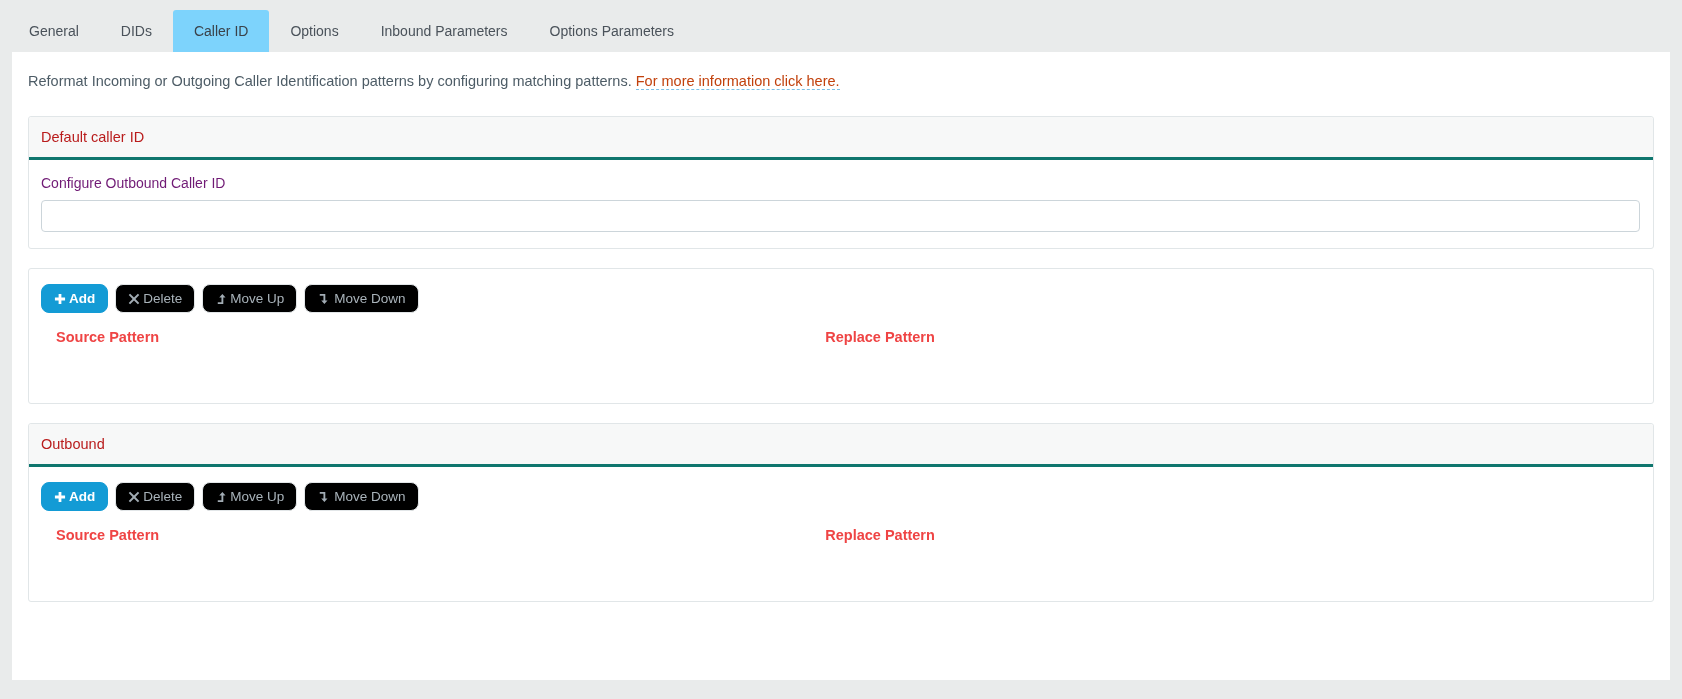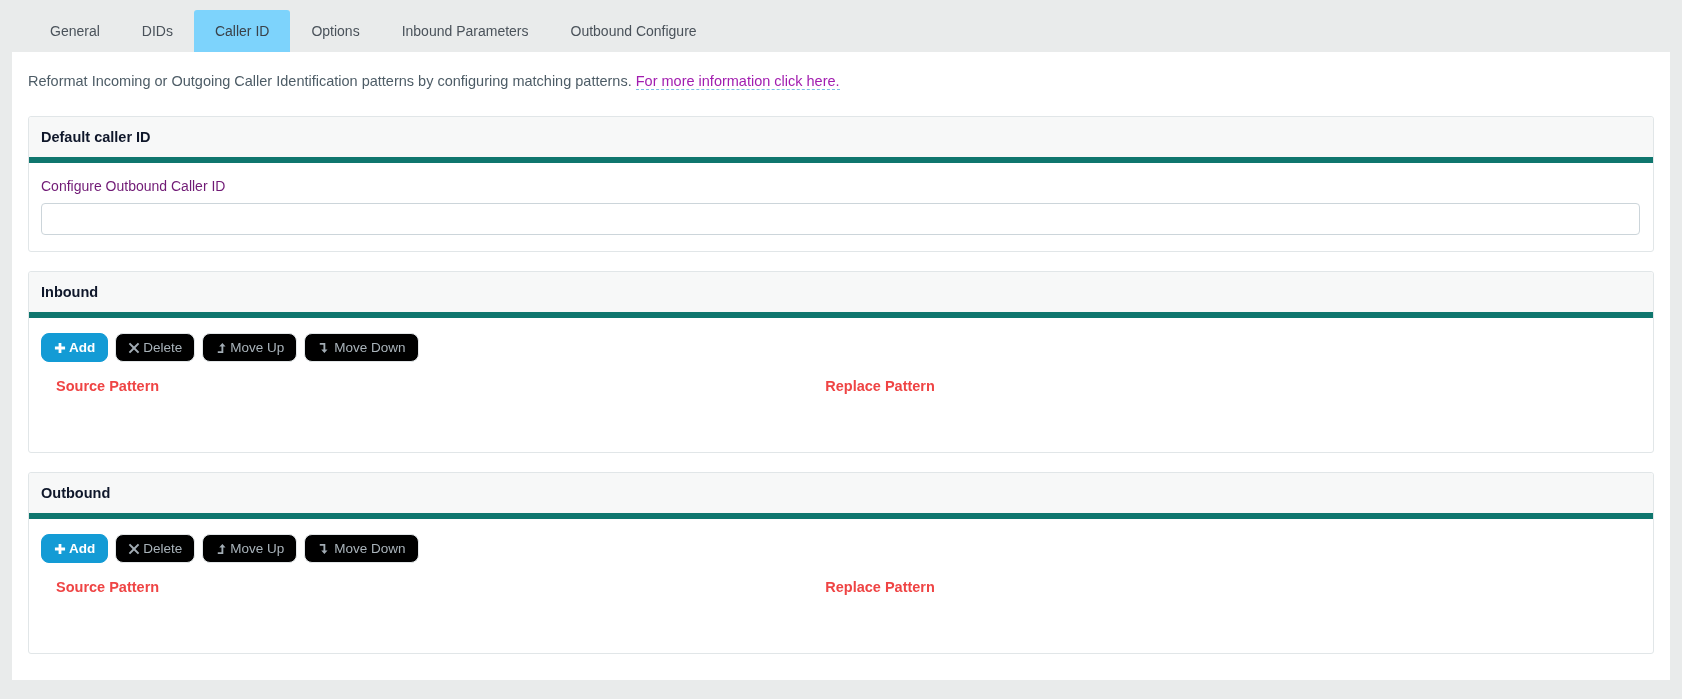--- a/index.html
+++ b/index.html
@@ -10,21 +10,21 @@
     color: #29333d;
     overflow: hidden;
     font-size: 14px;
   }
 
   
   .tabbar {
     height: 52px;
     display: flex;
     align-items: flex-end;
-    padding-left: 29px;
+    padding-left: 8px;
   }
   .tab {
     height: 42px;
     display: flex;
     align-items: center;
     padding: 0 21px;
     color: #4a525a;
     cursor: pointer;
     font-size: 14px;
   }
@@ -41,40 +41,40 @@
     height: 628px;
     padding: 13px 16px 0 16px;
   }
 
   .intro {
     color: #4d5c66;
     margin: 8px 0 27px 0;
     font-size: 14.5px;
   }
   .intro a {
-    color: #a21caf;
+    color: #c2410c;
     text-decoration: none;
     border-bottom: 1px dashed #7cc0e6;
     cursor: pointer;
   }
 
   
   .panel {
     border: 1px solid #e1e6e8;
     border-radius: 3px;
     margin-bottom: 19px;
     background: #fff;
   }
   .panel-heading {
     background: #f7f8f8;
-    border-bottom: 6px solid #0f766e;
+    border-bottom: 3px solid #0f766e;
     padding: 12px 12px;
-    font-weight: bold;
+    font-weight: normal;
     font-size: 14.5px;
-    color: #0f172a;
+    color: #b91c1c;
     border-radius: 3px 3px 0 0;
   }
   .panel-body { padding: 15px 13px 16px 12px; }
   .panel-body.tall { padding-bottom: 58px; }
 
   .field-label {
     color: #701a75;
     margin-bottom: 9px;
     display: block;
   }
@@ -136,40 +136,39 @@
 </style>
 </head>
 <body>
 
 <div class="tabbar">
   <div class="tab">General</div>
   <div class="tab">DIDs</div>
   <div class="tab active">Caller ID</div>
   <div class="tab">Options</div>
   <div class="tab">Inbound Parameters</div>
-  <div class="tab">Outbound Configure</div>
+  <div class="tab">Options Parameters</div>
 </div>
 
 <div class="content">
 
   <p class="intro">
     <span>Reformat Incoming or Outgoing Caller Identification patterns by configuring matching patterns.</span>
     <a href="#">For more information click here.</a>
   </p>
 
   <div class="panel">
     <div class="panel-heading">Default caller ID</div>
     <div class="panel-body">
       <label class="field-label">Configure Outbound Caller ID</label>
       <input class="text-input" type="text" value="" style="">
     </div>
   </div>
 
   <div class="panel">
-    <div class="panel-heading">Inbound</div>
     <div class="panel-body tall">
       <div class="toolbar">
         <button class="btn btn-primary">
           <span class="ic">
             <svg width="12" height="12" viewBox="0 0 13 13">
                 <path d="M5 1h3v4h4v3H8v4H5V8H1V5h4z"></path>
               </svg>
           </span>
           <span>Add</span>
         </button>

